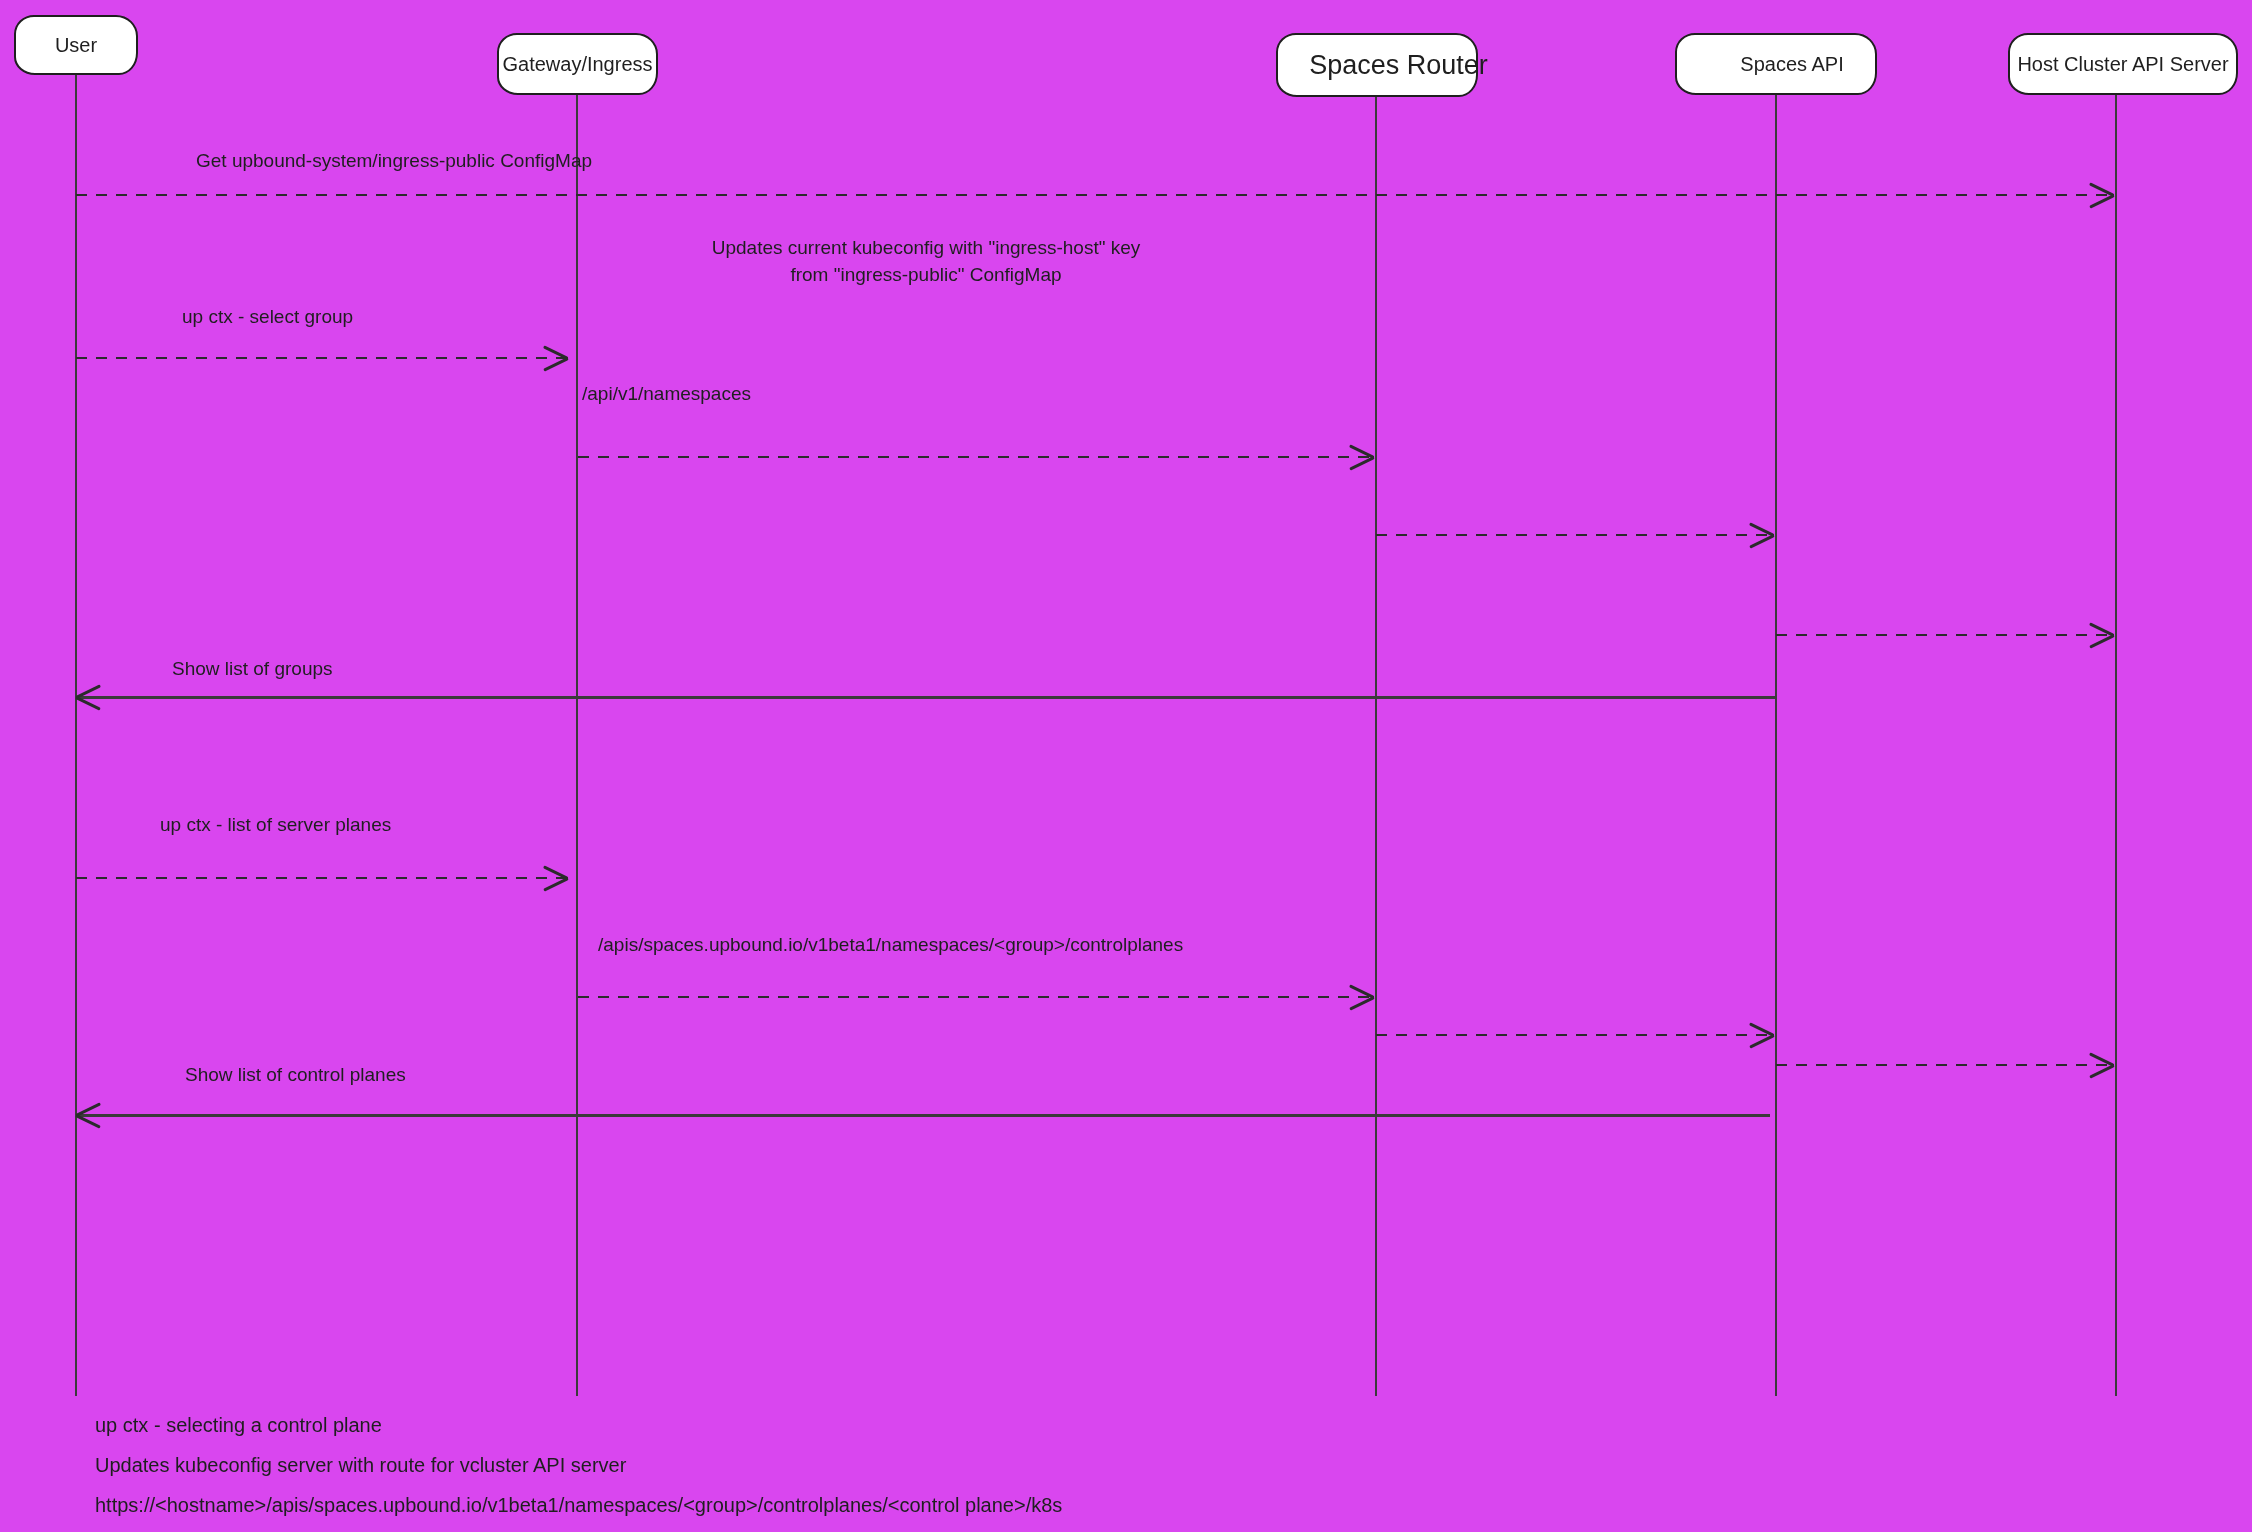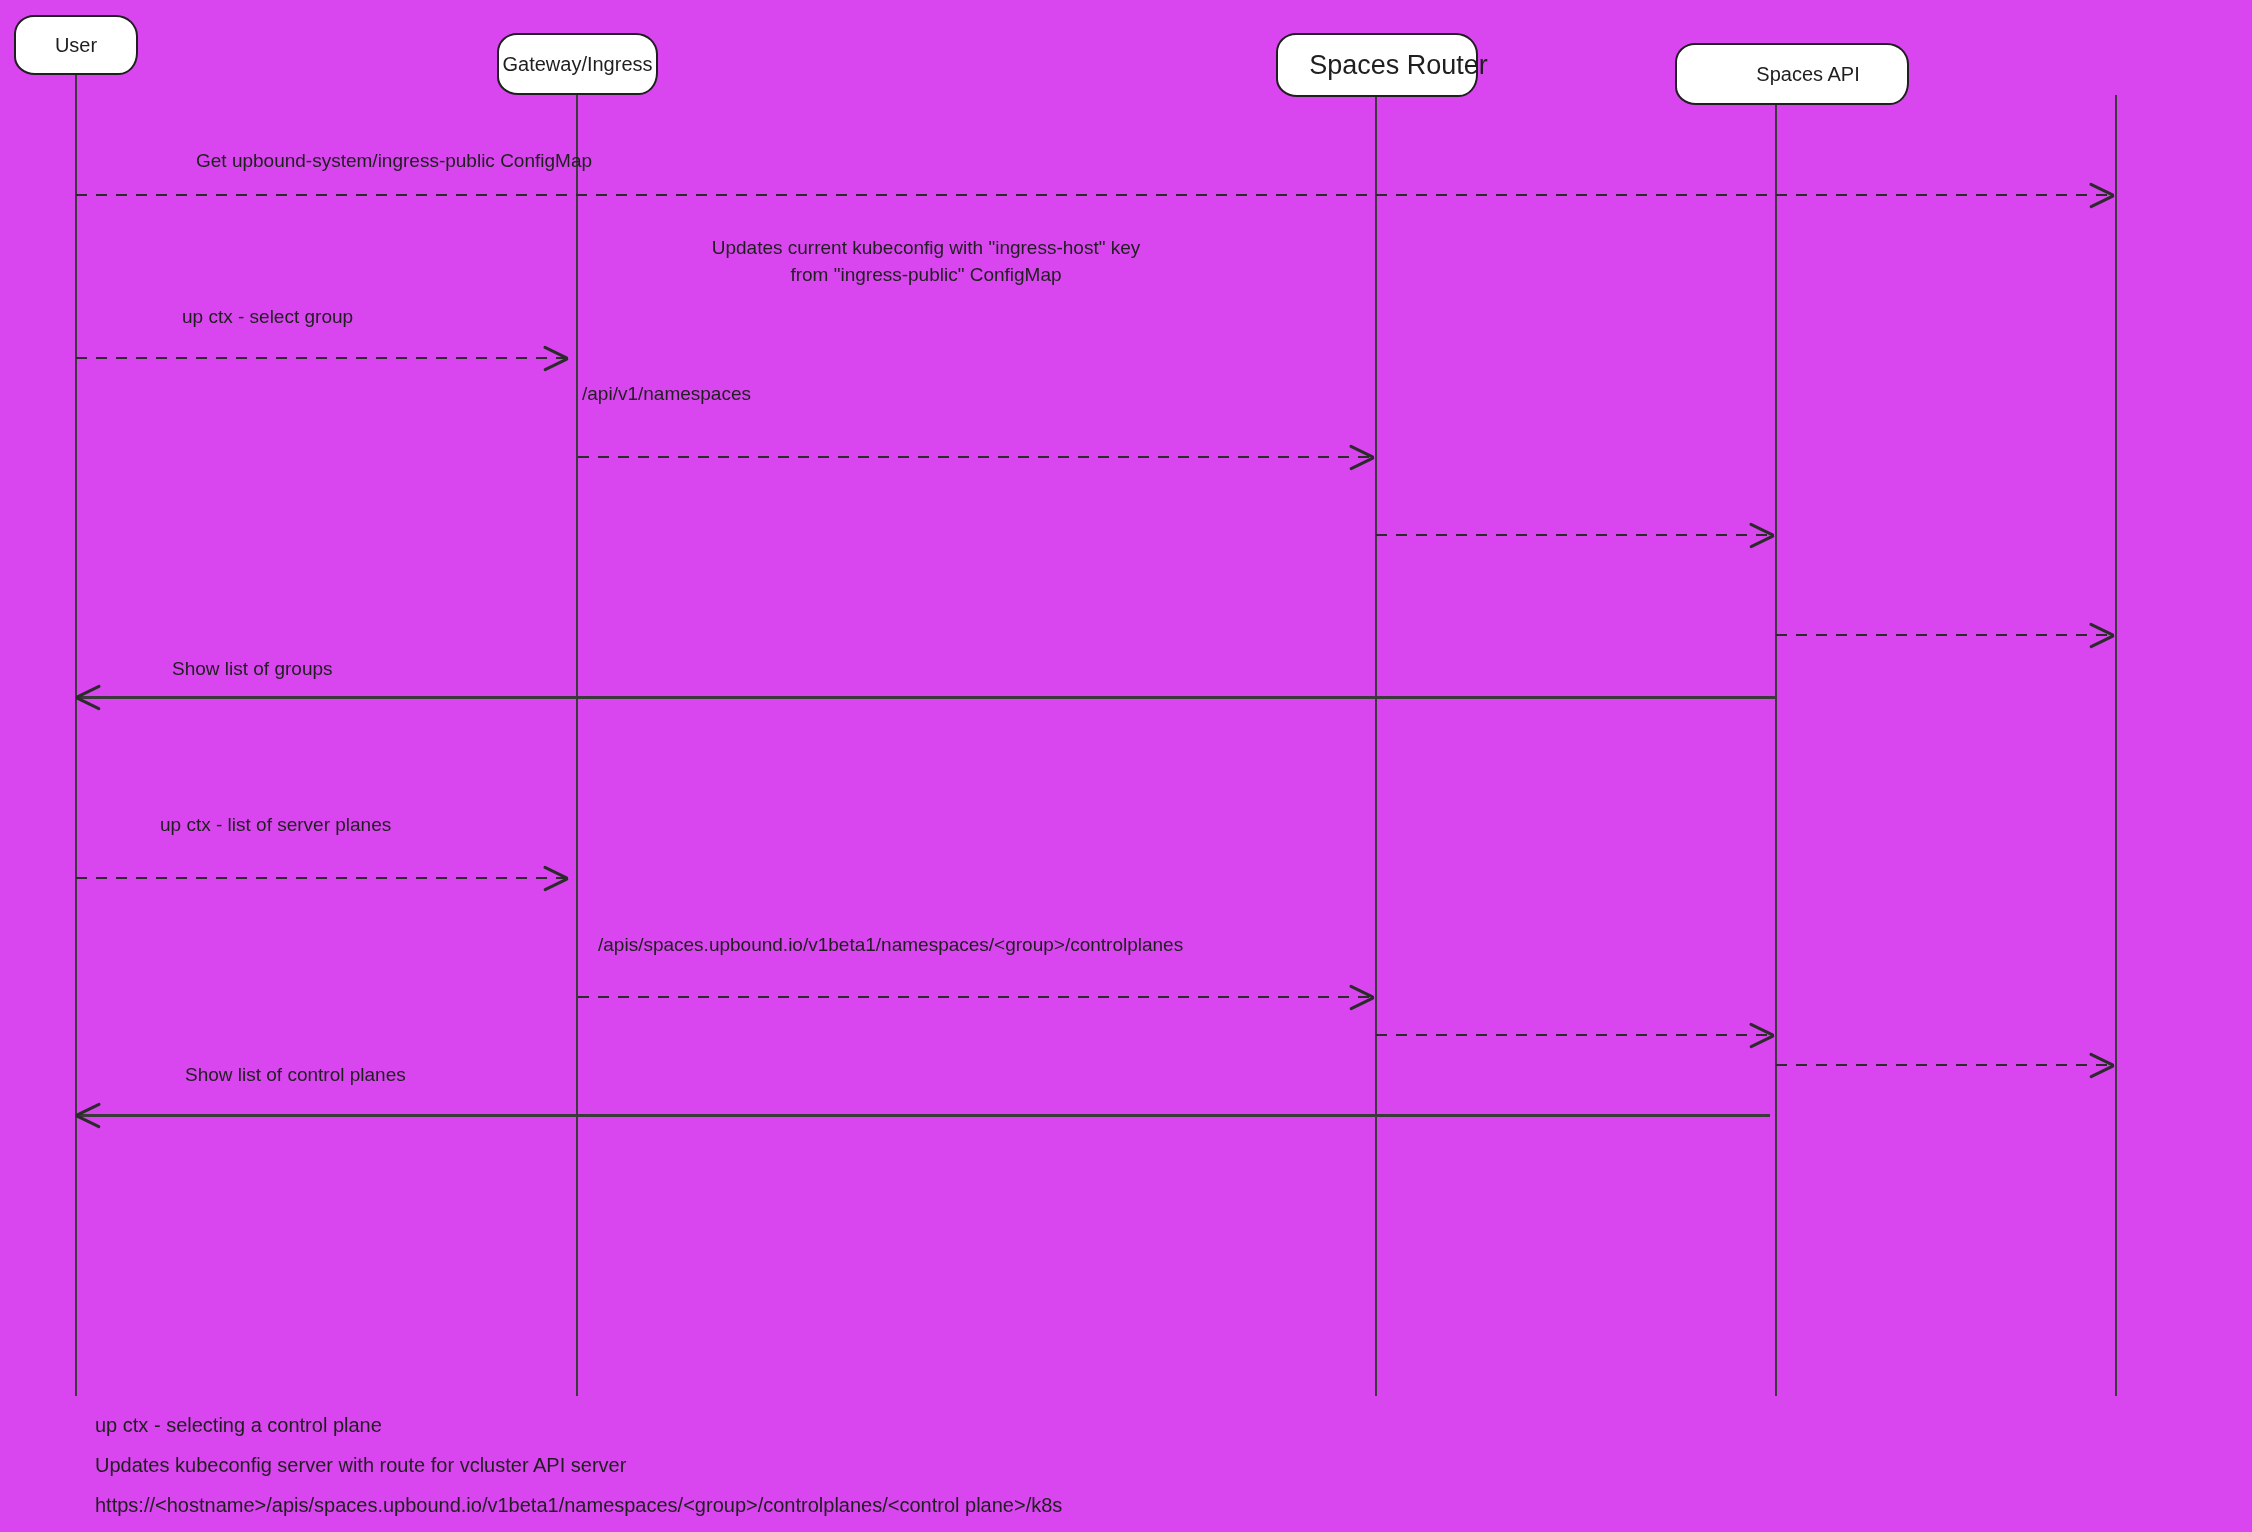--- a/index.html
+++ b/index.html
@@ -114,22 +114,25 @@
 
   <div class="actor" style="left:14px;top:15px;width:124px;height:60px;">
     <span>User</span>
   </div>
   <div class="actor" style="left:497px;top:33px;width:161px;height:62px;">
     <span>Gateway/Ingress</span>
   </div>
   <div class="actor big" style="left:1276px;top:33px;width:202px;height:64px;">
     <span>Spaces Router</span>
   </div>
-  <div class="actor" style="left:1675px;top:43px;width:234px;height:62px;padding-left:32px;">
+  <div class="actor" style="left:1675px;top:33px;width:202px;height:62px;padding-left:32px;">
     <span>Spaces API</span>
+  </div>
+  <div class="actor" style="left:2008px;top:33px;width:230px;height:62px;">
+    <span>Host Cluster API Server</span>
   </div>
 
   <div class="lifeline" style="left:75px;top:75px;height:1321px;"></div>
   <div class="lifeline" style="left:576px;top:95px;height:1301px;"></div>
   <div class="lifeline" style="left:1375px;top:97px;height:1299px;"></div>
   <div class="lifeline" style="left:1775px;top:95px;height:1301px;"></div>
   <div class="lifeline" style="left:2115px;top:95px;height:1301px;"></div>
 
   <div class="msg-label" style="left:196px;top:150px;">Get upbound-system/ingress-public ConfigMap</div>
   <div class="msg-line dashed" style="left:76px;top:194px;width:2038px;">

